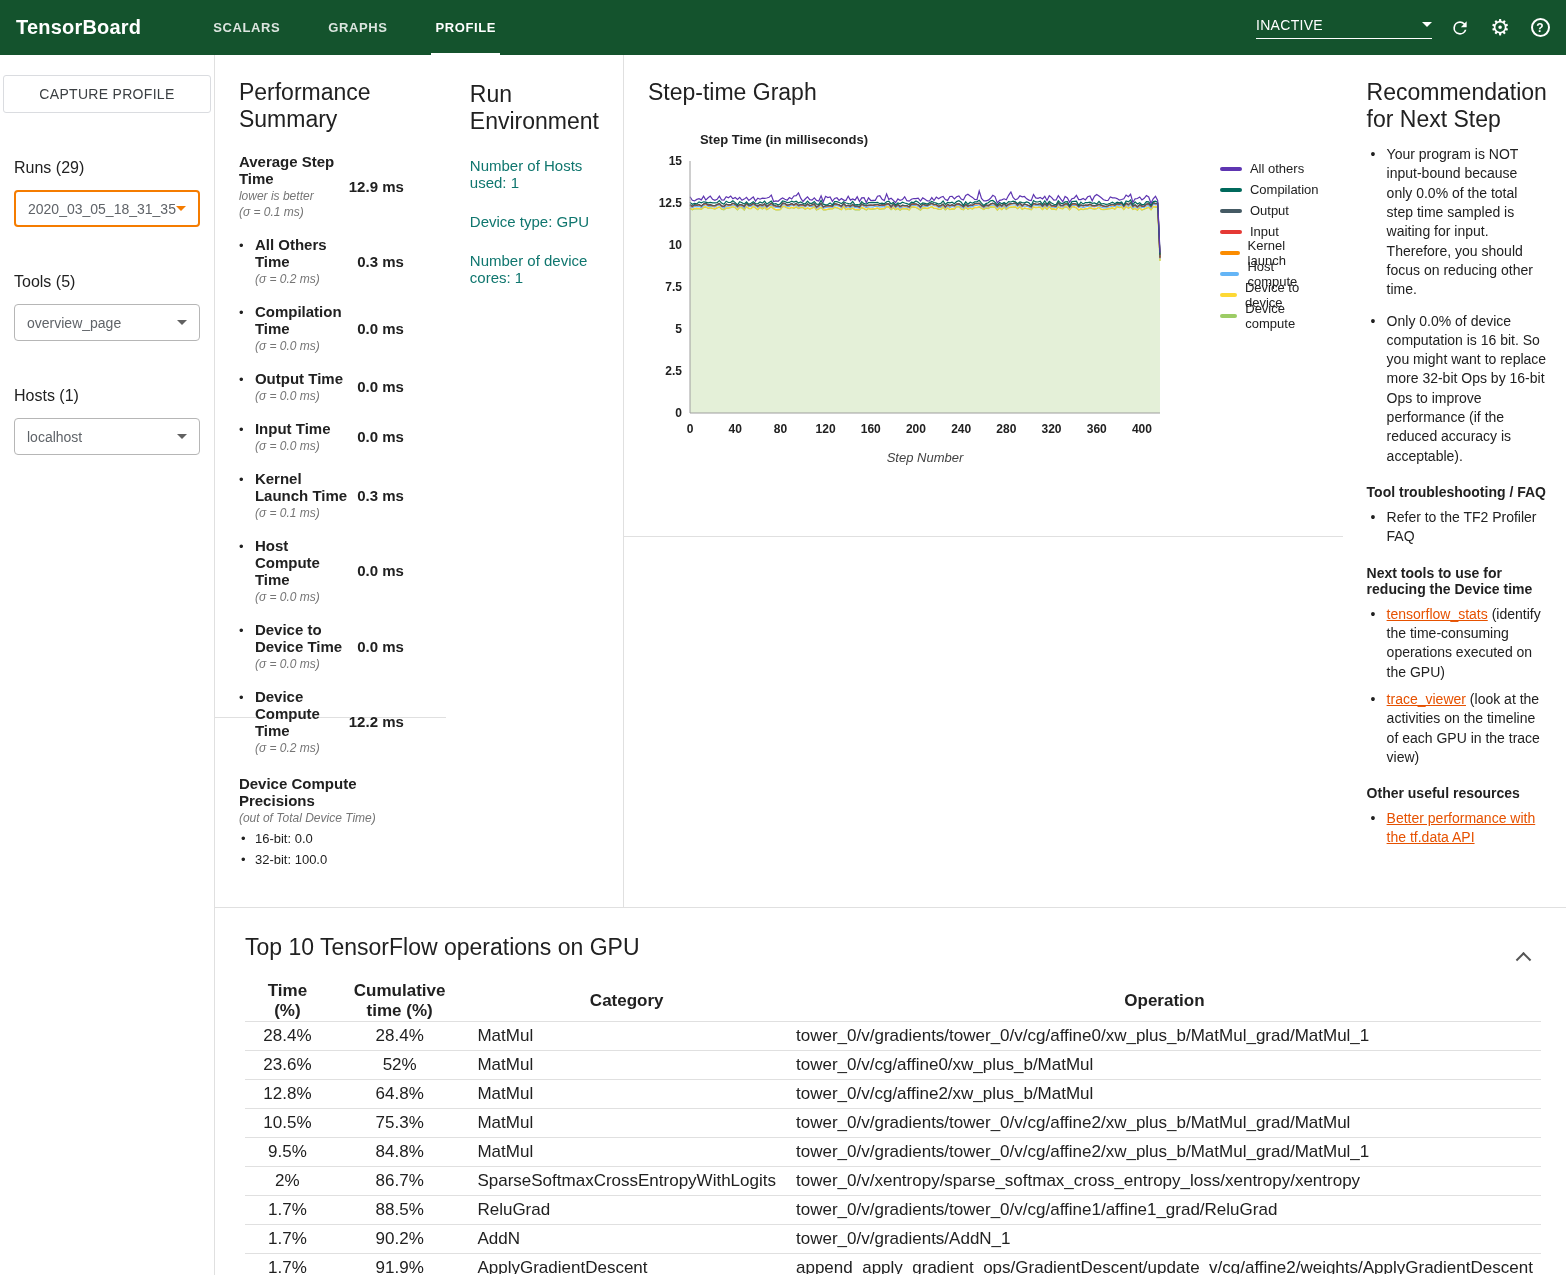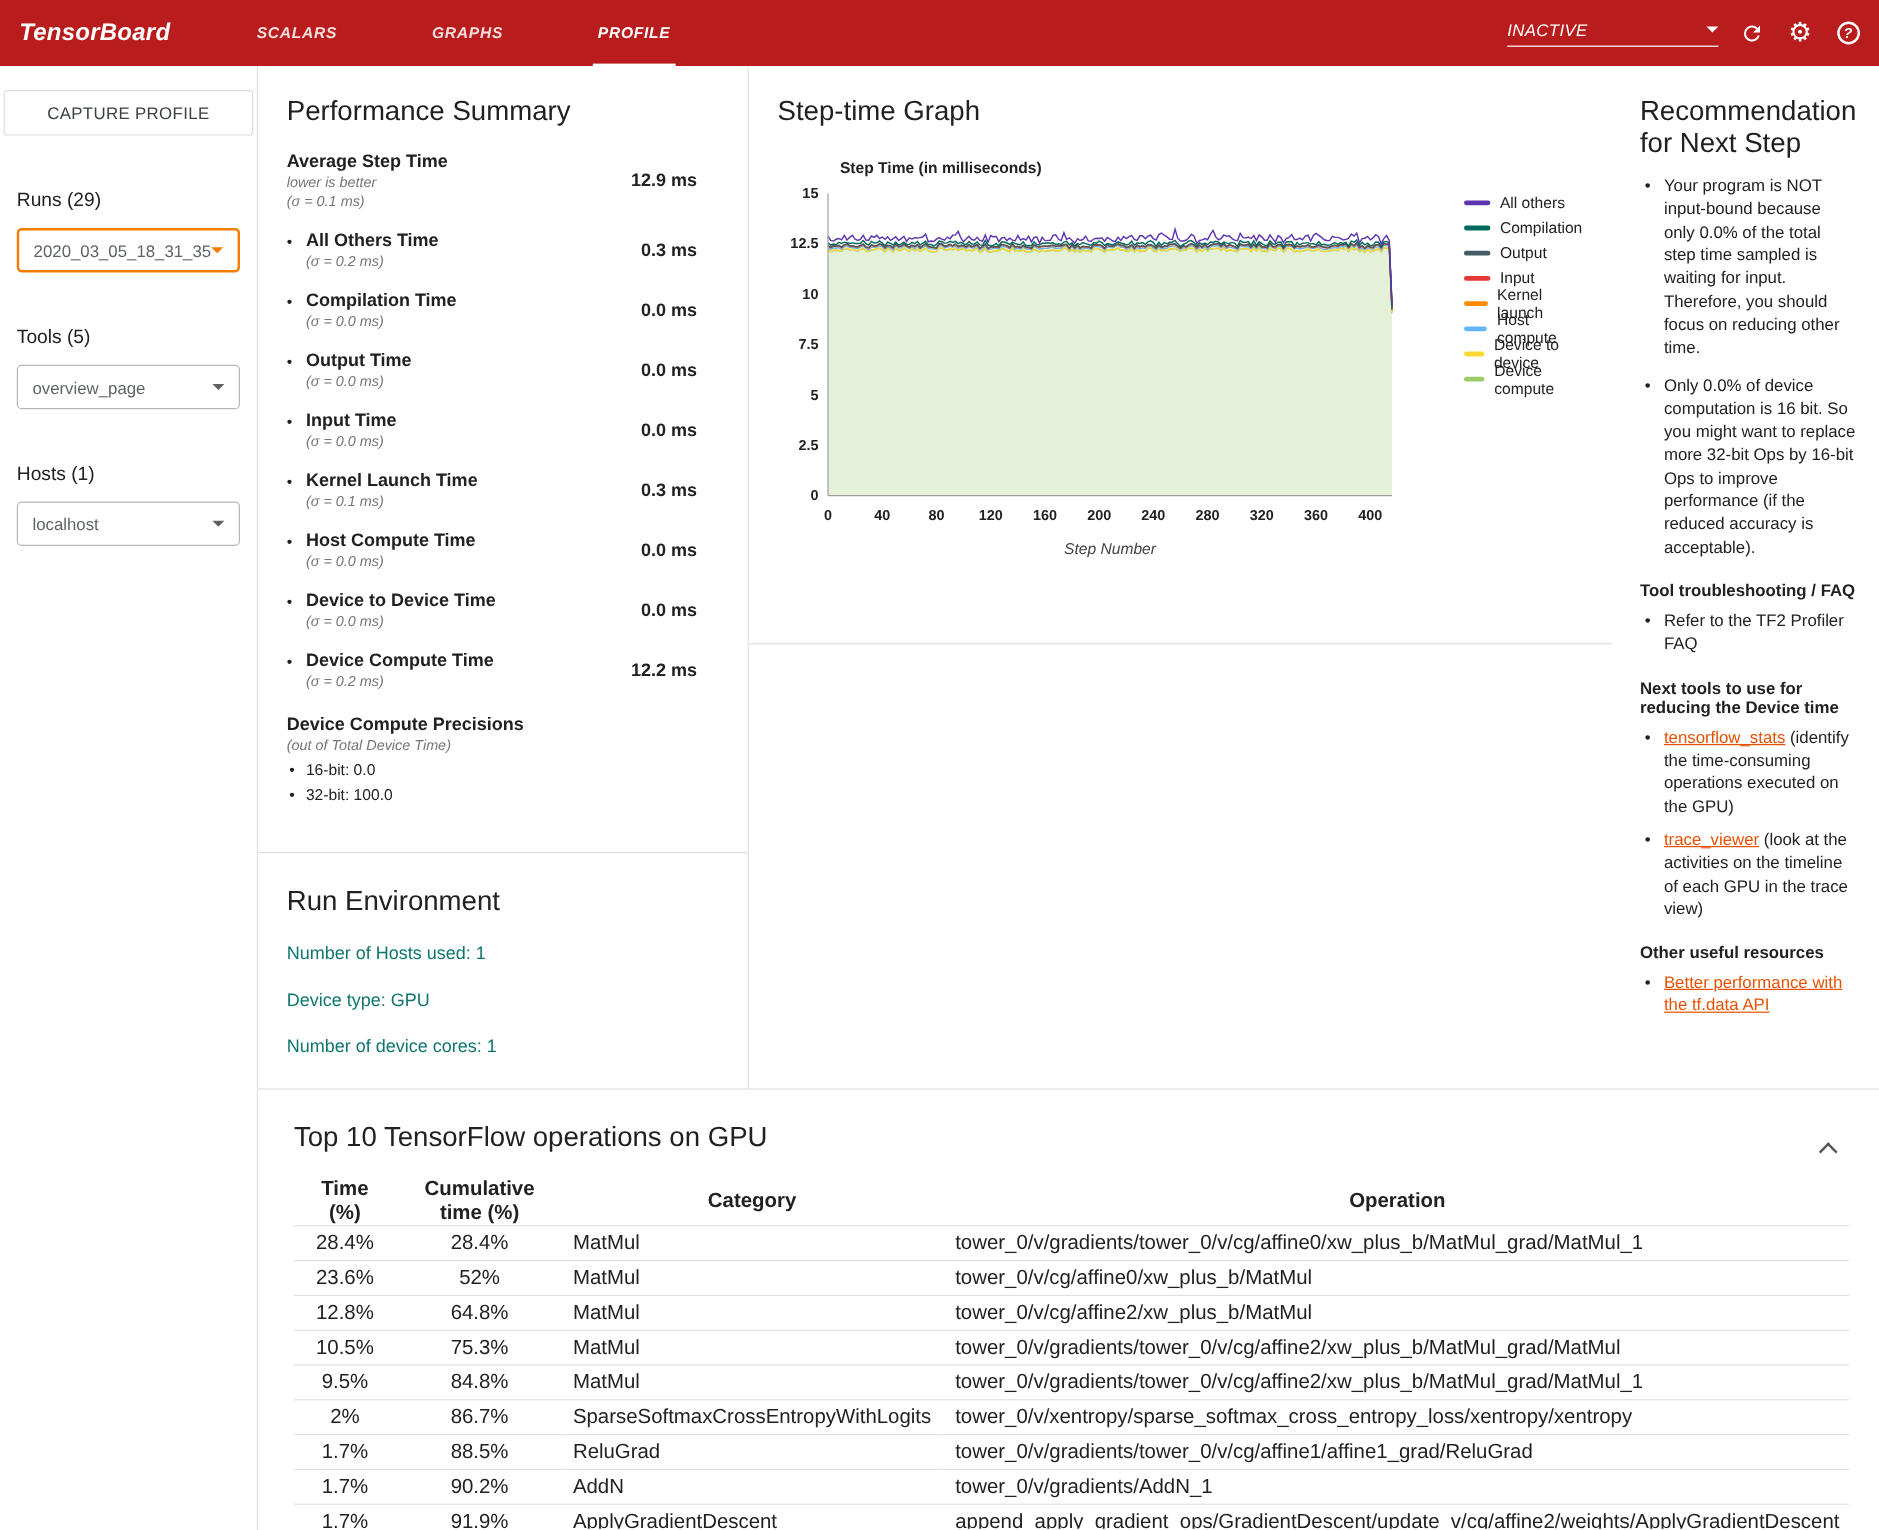--- a/index.html
+++ b/index.html
@@ -1,41 +1,41 @@
 <!DOCTYPE html>
 <html><head>
 <meta charset="utf-8">
 <style>
   * { margin:0; padding:0; box-sizing:border-box; }
   html,body { width:1566px; height:1275px; overflow:hidden; background:#fff;
     font-family:"Liberation Sans", sans-serif; color:#212121; }
 
   
-  .header { height:55px; background:#b91c1c; display:flex; align-items:center; color:#fff;font-style:italic; }
+  .header { height:55px; background:#14532d; display:flex; align-items:center; color:#fff; }
   .logo { font-size:20px; font-weight:bold; margin-left:16px; letter-spacing:.2px; }
-  .tabs { display:flex; margin-left:48px; height:55px;gap:31px; }
+  .tabs { display:flex; margin-left:48px; height:55px; }
   .tab { padding:0 24px; display:flex; align-items:center; font-size:13px; font-weight:bold;
     letter-spacing:.6px; color:rgba(255,255,255,.85); cursor:pointer; position:relative; }
   .tab.active { color:#fff; }
   .tab.active::after { content:''; position:absolute; left:20px; right:20px; bottom:0; height:2px; background:#fff; }
   .header-right { margin-left:auto; display:flex; align-items:center; gap:16px; margin-right:14px; }
   .status-select { width:176px; display:flex; align-items:center; justify-content:space-between;
     border-bottom:1px solid #fff; padding-bottom:5px; font-size:14px; letter-spacing:.3px; cursor:pointer; }
   .caret { width:0; height:0; border-left:5px solid transparent; border-right:5px solid transparent; border-top:5px solid #fff; }
   .hicon { width:24px; height:24px; display:flex; align-items:center; justify-content:center; cursor:pointer; }
   .gear { font-size:22px; line-height:1; font-family:"DejaVu Sans", sans-serif; }
   .help-circle { width:19px; height:19px; border:2px solid #fff; border-radius:50%;
     display:flex; align-items:center; justify-content:center; font-size:12px; font-weight:bold; }
 
   
   .content { display:flex; height:1220px; }
   .sidebar { width:335px; }
   .main { flex:1; border-left:1px solid #e0e0e0; display:flex; flex-direction:column; }
   .top-row { display:flex; height:853px; border-bottom:1px solid #e0e0e0; }
-  .left-col { width:409px; border-right:1px solid #e0e0e0; display:flex; flex-direction:column; }
+  .left-col { width:409px; border-right:1px solid #e0e0e0; display:flex; flex-direction:row; }
   .perf { height:663px; border-bottom:1px solid #e0e0e0; padding:24px; }
   .runenv { flex:1; padding:26px 24px; }
   .right-col { flex:1; display:flex; flex-direction:row; }
   .graph-sec { height:482px; border-bottom:1px solid #e0e0e0; padding:24px; }
   .rec-sec { flex:1; padding:24px; }
   .bottom-sec { height:366px; padding:26px 30px 0 30px; overflow:hidden; }
 
   h2.sec-title { font-size:23px; font-weight:400; color:#212121; }
 
   

